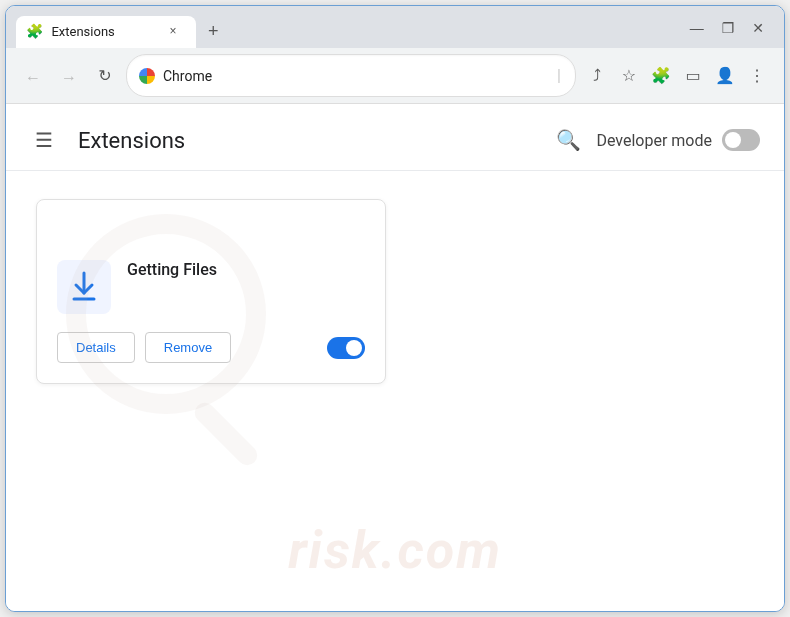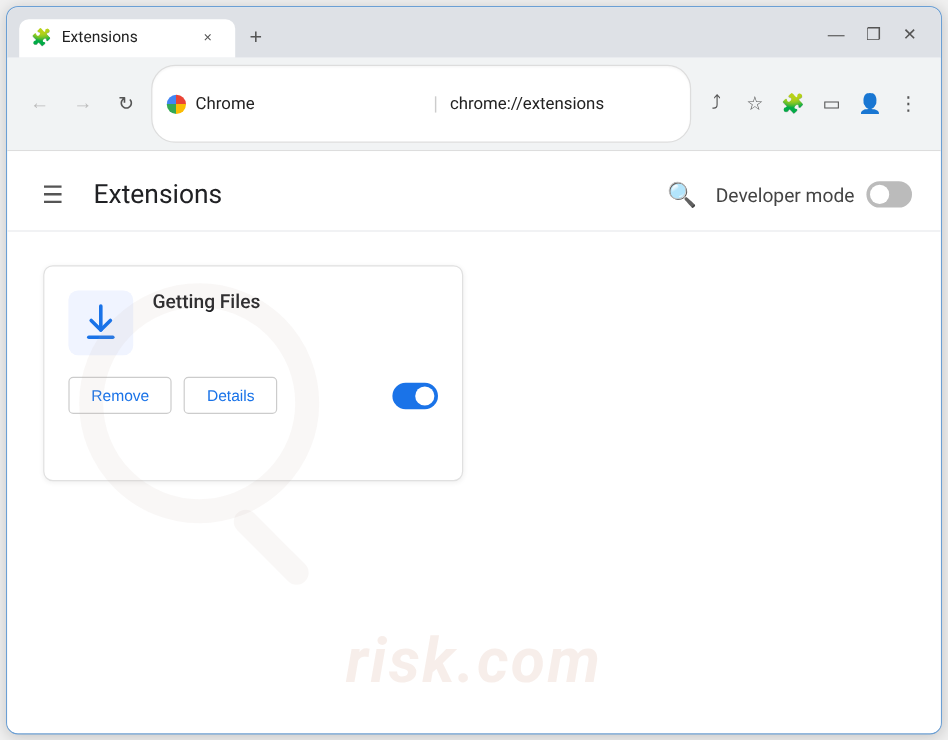--- a/index.html
+++ b/index.html
@@ -144,21 +144,21 @@
       font-size: 16px;
     }
     .nav-btn.disabled { color: #bbb; cursor: default; }
 
     .address-bar {
       flex: 1;
       display: flex;
       align-items: center;
       background: #fff;
       border-radius: 20px;
-      padding: 22px 12px;
+      padding: 11px 12px;
       gap: 8px;
       border: 1px solid #ddd;
       box-shadow: inset 0 1px 2px rgba(0,0,0,0.04);
     }
 
     .chrome-logo {
       width: 16px;
       height: 16px;
       border-radius: 50%;
       background: conic-gradient(#ea4335 0deg 90deg, #fbbc04 90deg 180deg, #34a853 180deg 270deg, #4285f4 270deg 360deg);
@@ -314,20 +314,21 @@
       display: flex;
       flex-direction: column;
       gap: 14px;
       box-shadow: 0 1px 4px rgba(0,0,0,0.06);
     }
 
     .card-header {
       display: flex;
       align-items: flex-start;
       gap: 16px;
+      margin-top: 40px;
     }
 
     .ext-icon {
       width: 54px;
       height: 54px;
       border-radius: 8px;
       display: flex;
       align-items: center;
       justify-content: center;
       flex-shrink: 0;
@@ -460,21 +461,20 @@
   </div>
 
   <div class="toolbar">
     <button class="nav-btn disabled">←</button>
     <button class="nav-btn disabled">→</button>
     <button class="nav-btn">↻</button>
     <div class="address-bar">
       <div class="chrome-logo"></div>
       <span class="address-text">Chrome</span>
       <span class="address-separator">|</span>
-      <span class="address-text">chrome://extensions</span>
     </div>
     <div class="toolbar-icons">
       <button class="toolbar-icon-btn">⤴</button>
       <button class="toolbar-icon-btn">☆</button>
       <button class="toolbar-icon-btn">🧩</button>
       <button class="toolbar-icon-btn">▭</button>
       <button class="toolbar-icon-btn">👤</button>
       <button class="toolbar-icon-btn">⋮</button>
     </div>
   </div>
@@ -510,22 +510,22 @@
 
               <path d="M10 32 L30 32" stroke="#1a73e8" stroke-width="3" stroke-linecap="round"></path>
             </svg>
           </div>
           <div class="card-info">
             <span class="ext-name">Getting Files</span>
           </div>
         </div>
         <div class="card-actions">
           <div class="action-buttons">
+            <button class="action-btn">Details</button>
             <button class="action-btn">Remove</button>
-            <button class="action-btn">Details</button>
           </div>
           <label class="ext-toggle">
             <input type="checkbox" checked="" style="">
             <span class="ext-toggle-slider"></span>
           </label>
         </div>
       </div>
     </div>
 
     <div class="watermark">risk.com</div>

